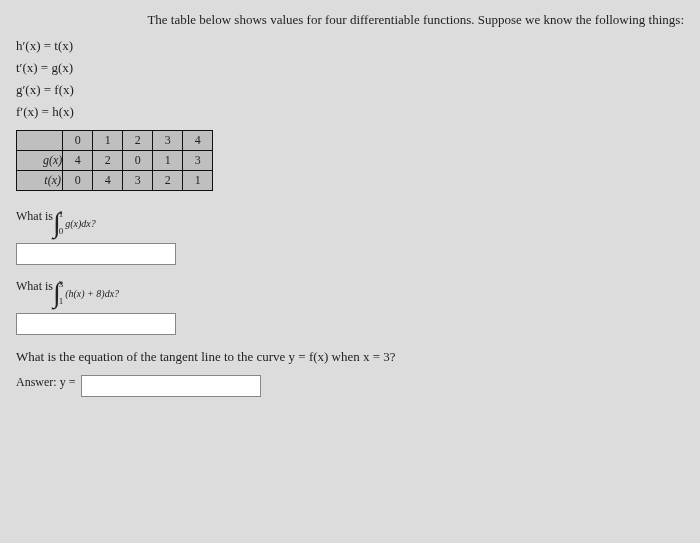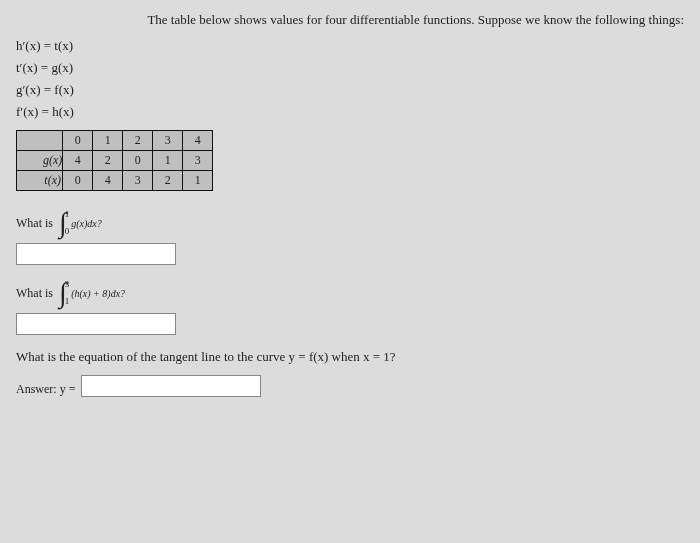--- a/index.html
+++ b/index.html
@@ -26,21 +26,21 @@
       width: 30px;
       height: 20px;
       text-align: center;
       font-weight: normal;
       font-size: 12px;
       font-style: normal;
       padding: 0;
     }
     td.fn { font-style: italic; padding-left: 26px; }
     td.corner { background: #bfbfbf; }
-    .q { margin: 12px 0 6px 0; display: flex; align-items: center; gap: 6px; }
+    .q { margin: 12px 0 6px 0; display: flex; }
     .q .txt { font-size: 12px; }
     .integral { display: inline-flex; align-items: center; }
     .int-sym {
       font-size: 28px;
       line-height: 1;
       position: relative;
     }
     .int-lim {
       display: inline-flex;
       flex-direction: column;
@@ -54,21 +54,21 @@
     input.answer {
       width: 160px;
       height: 22px;
       border: 1px solid #888;
       background: #fff;
       padding: 2px 4px;
       font-size: 12px;
     }
     .ansrow { margin: 4px 0 14px 0; }
     .final-q { margin: 6px 0 10px 0; font-size: 13px; }
-    .final-row { display: flex; align-items: flex-end; gap: 6px; font-size: 12px; }
+    .final-row { display: flex; align-items: flex-start; gap: 6px; font-size: 12px; }
     .final-row input.answer { width: 180px; }
   </style>
 </head>
 <body>
 
 <div class="intro">The table below shows values for four differentiable functions. Suppose we know the following things:</div>
 
 <div class="eqn">h′(x) = t(x)</div>
 <div class="eqn">t′(x) = g(x)</div>
 <div class="eqn">g′(x) = f(x)</div>
@@ -128,17 +128,17 @@
       <span class="up">3</span>
       <span>1</span>
     </span>
     <span class="int-body">(h(x) + 8)dx?</span>
   </span>
 </div>
 <div class="ansrow">
   <input class="answer" type="text" style="">
 </div>
 
-<div class="final-q">What is the equation of the tangent line to the curve y = f(x) when x = 1?</div>
+<div class="final-q">What is the equation of the tangent line to the curve y = f(x) when x = 3?</div>
 <div class="final-row">
   <span>Answer: y =</span>
   <input class="answer" type="text" style="">
 </div>
 
 </body></html>

